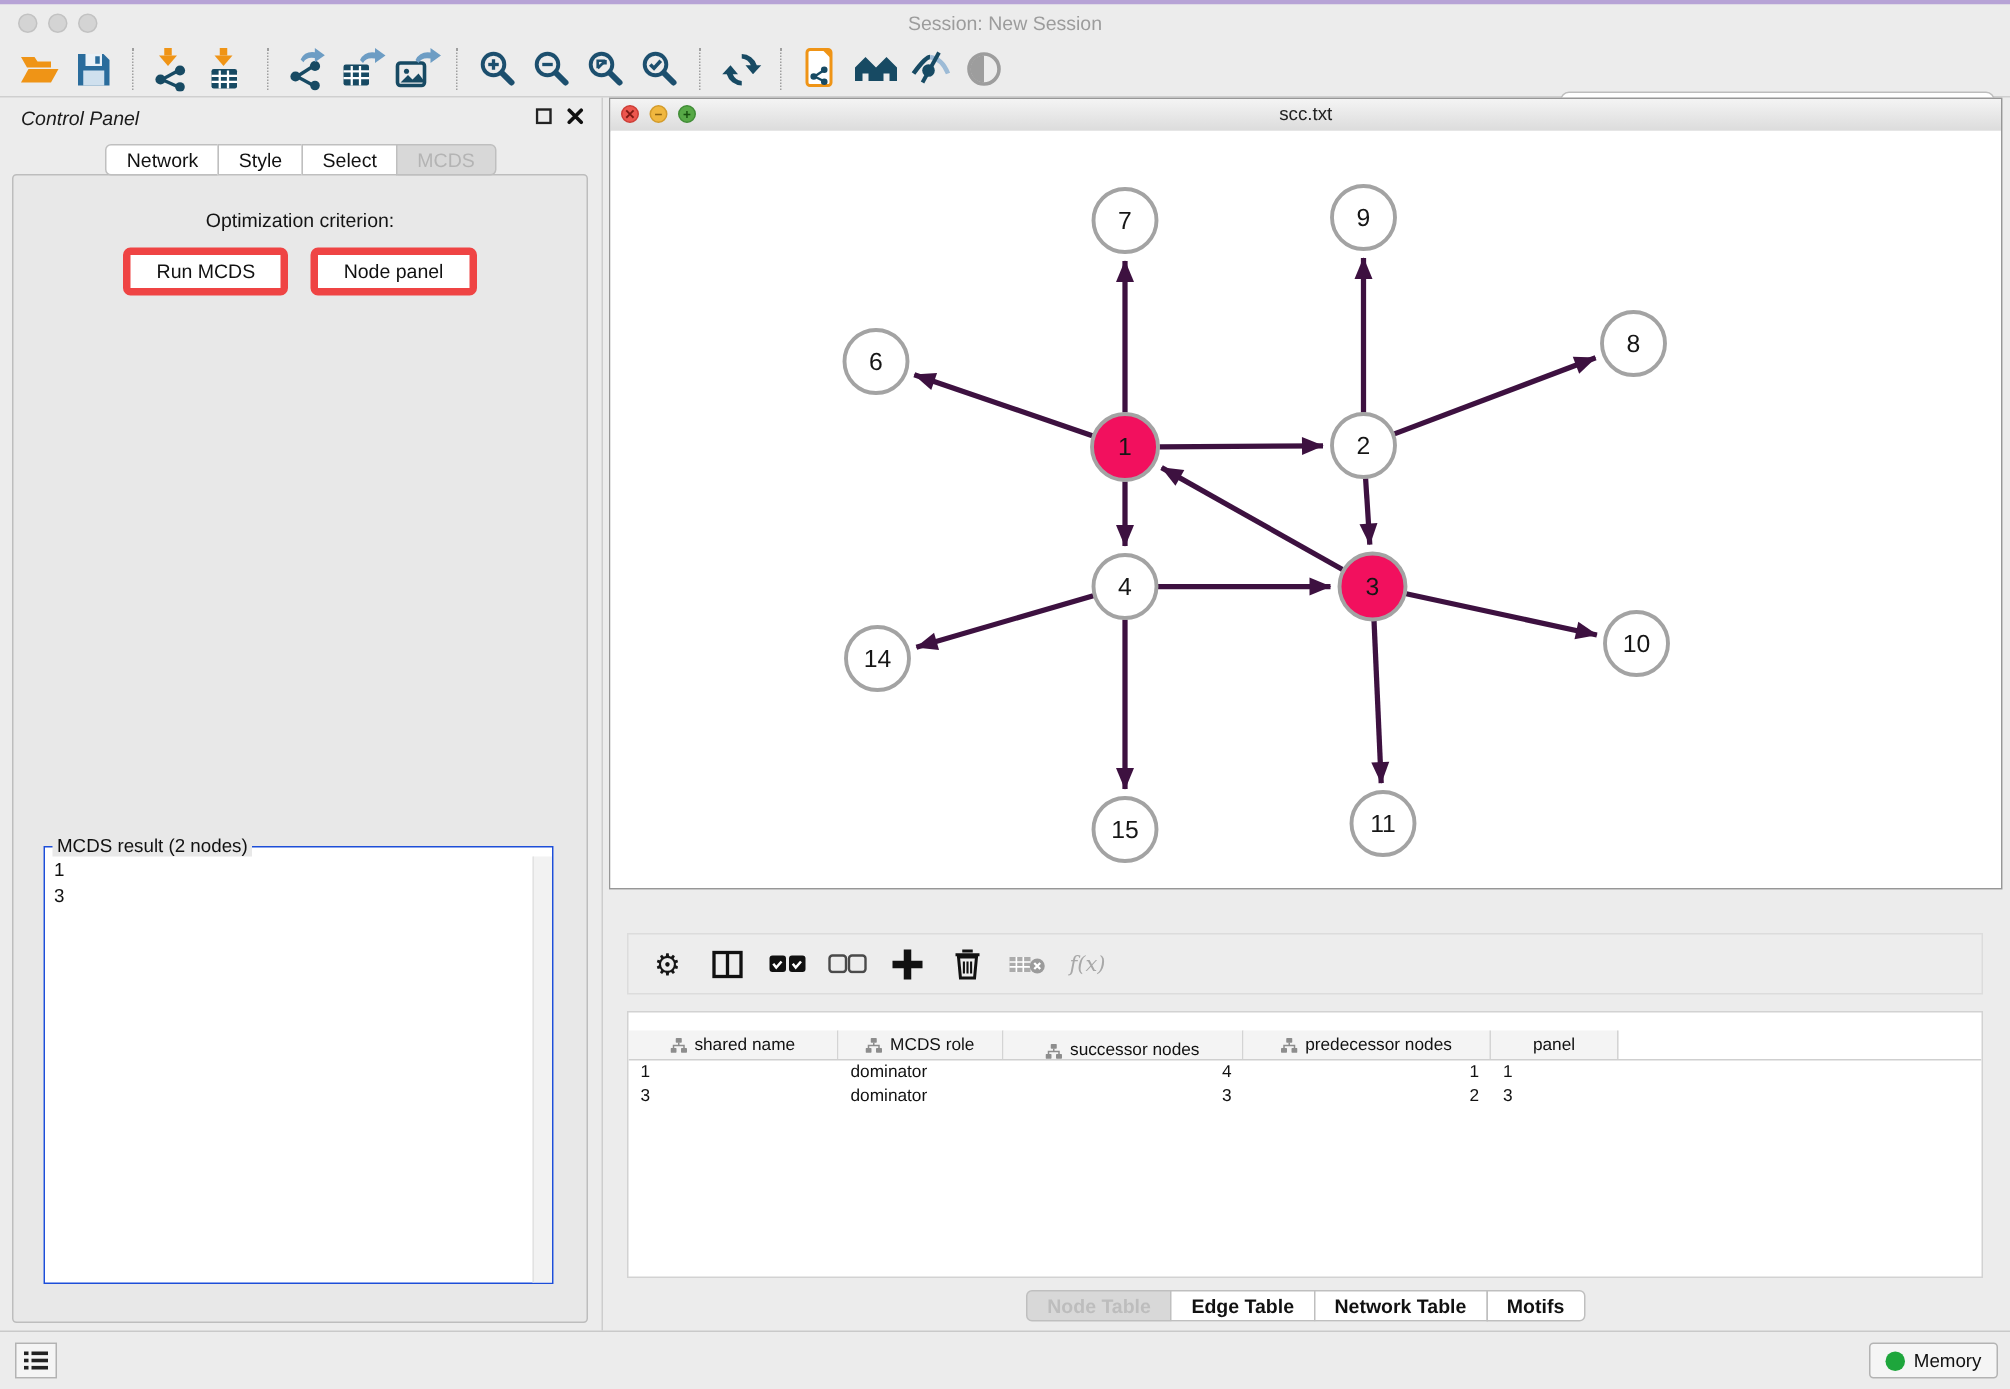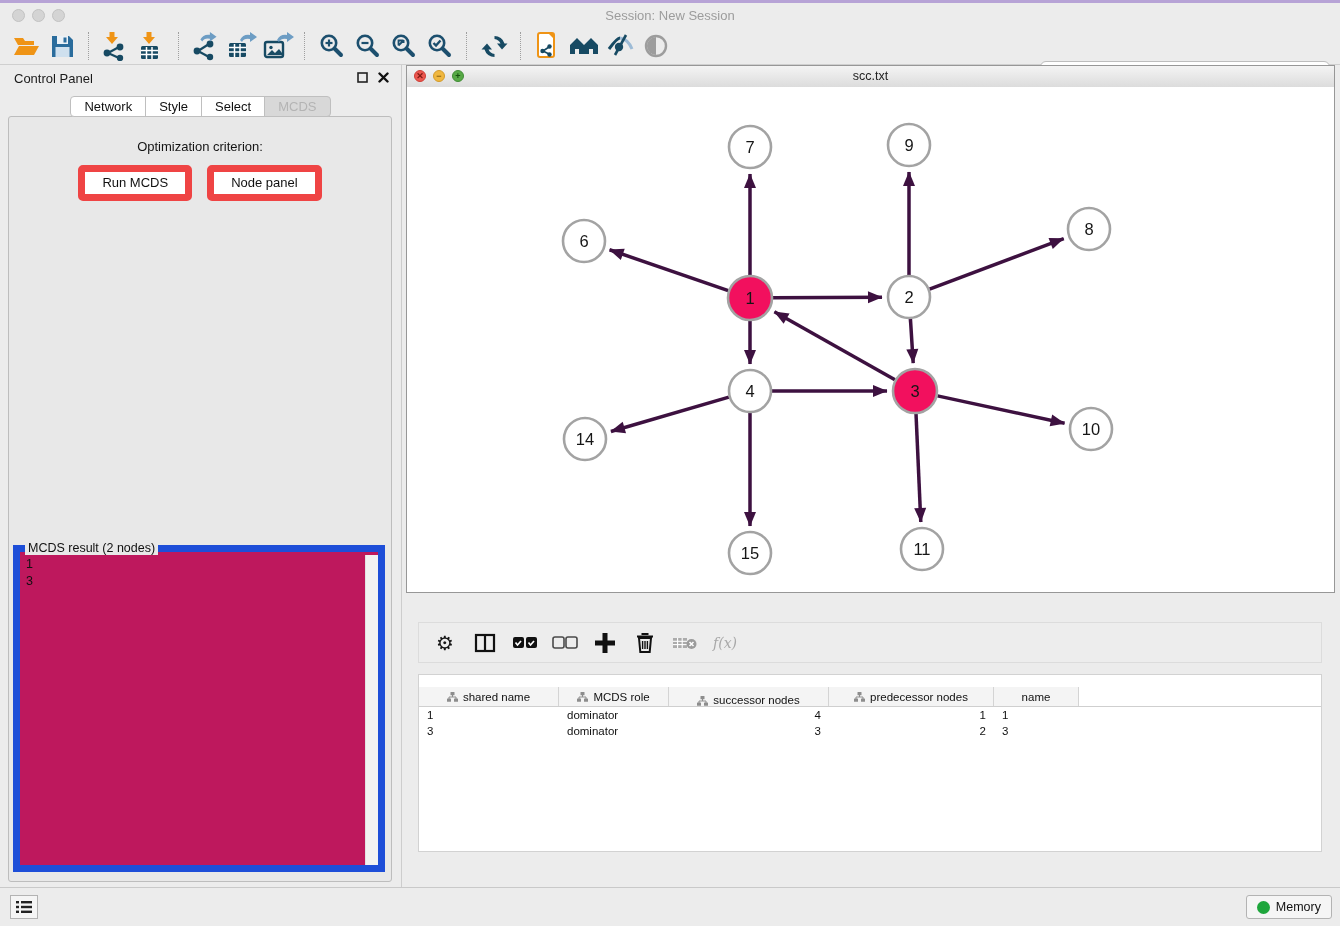--- a/index.html
+++ b/index.html
@@ -14,35 +14,35 @@
   .traffic-main{position:absolute;left:12px;top:6px;display:flex;gap:7px;}
   .traffic-main .tl{width:13px;height:13px;border-radius:50%;background:#d4d4d4;border:1px solid #c2c2c2;box-sizing:border-box;}
   .title-text{position:absolute;left:0;right:0;top:0;height:25px;line-height:25px;text-align:center;font-size:13px;color:#9c9c9c;}
   .toolbar{position:absolute;top:28px;left:0;right:0;height:37px;border-bottom:1px solid #cfcfcf;display:flex;align-items:center;padding-left:8px;box-sizing:border-box;background:#ececec;}
   .tbtn{width:36px;height:32px;display:flex;align-items:center;justify-content:center;flex:0 0 auto;}
   .sep{width:1px;height:28px;border-left:1px dotted #9f9f9f;margin:0 8px;flex:0 0 auto;}
   .search-wrap{position:absolute;right:10px;top:33px;width:290px;height:26px;background:#fff;border:1px solid #bdbdbd;border-radius:6px;display:flex;align-items:center;box-sizing:border-box;}
   .search-wrap input{border:none;outline:none;background:transparent;font-size:13px;flex:1;height:20px;font-family:"Liberation Sans",sans-serif;}
   
   .cp{position:absolute;left:0;top:65px;width:402px;bottom:38px;border-right:1px solid #cdcdcd;box-sizing:border-box;}
-  .panel-head{position:relative;height:28px;}
+  .panel-head{position:relative;height:28px;font-style:italic;}
   .panel-title{position:absolute;left:14px;top:6px;font-size:13px;color:#1a1a1a;}
   .panel-icons{position:absolute;right:12px;top:7px;display:flex;gap:10px;align-items:center;}
   .cp-tabs{position:absolute;top:31px;left:0;right:0;display:flex;justify-content:center;z-index:3;}
   .tab{height:19px;line-height:19px;padding:0 13px;background:#fff;border:1px solid #bfbfbf;font-size:13px;margin-left:-1px;color:#111;}
   .tab:first-child{border-radius:4px 0 0 4px;margin-left:0;}
   .tab:last-child{border-radius:0 4px 4px 0;}
   .tab.selected{background:#d8d8d8;color:#b4b4b4;}
   .cp-box{position:absolute;top:51px;left:8px;right:9px;bottom:6px;background:#e8e8e8;border:1px solid #bdbdbd;border-radius:3px;}
   .opt-label{text-align:center;margin-top:22px;font-size:13px;color:#141414;}
   .dropdown{position:relative;margin:11px auto 0;width:308px;height:22px;background:#fff;border:1px solid #a9a9a9;border-radius:5px;font-size:13px;line-height:22px;padding-left:11px;box-sizing:border-box;color:#111;}
   .dropdown .stepper{position:absolute;right:5px;top:2px;}
   .btn-row{display:flex;justify-content:center;gap:15px;margin-top:11px;}
-  .btn{background:#fff;border:7px solid #ef4444;border-radius:5px;height:22px;line-height:21px;padding:0 17px;font-size:13px;color:#111;}
-  .result-fieldset{position:absolute;left:4px;right:6px;top:424px;bottom:9px;border:7px solid #1d4ed8;background:#be185d;margin:0;padding:0;}
+  .btn{background:#fff;border:5px solid #ef4444;border-radius:5px;height:22px;line-height:21px;padding:0 17px;font-size:13px;color:#111;}
+  .result-fieldset{position:absolute;left:4px;right:6px;top:424px;bottom:9px;border:1px solid #1d4ed8;background:#ffffff;margin:16px;padding:0;}
   .result-legend{font-size:12.5px;margin-left:5px;padding:0 3px;background:#e8e8e8;color:#111;}
   .result-area{position:absolute;left:0;right:12px;top:0;bottom:0;padding:1px 6px;}
   .result-line{font-size:12.5px;line-height:17px;color:#111;}
   .scrolltrack{position:absolute;right:0;top:0;bottom:0;width:12px;background:#f2f2f2;border-left:1px solid #e2e2e2;}
   
   .netwin{position:absolute;left:406px;top:65px;width:929px;height:528px;border:1px solid #979797;background:#fff;box-sizing:border-box;}
   .net-titlebar{position:relative;height:21px;background:linear-gradient(#f4f4f4,#dcdcdc);border-bottom:1px solid #ababab;}
   .traffic-net{position:absolute;left:7px;top:4px;display:flex;gap:7px;}
   .tn{width:12px;height:12px;border-radius:50%;box-sizing:border-box;display:flex;align-items:center;justify-content:center;font-size:9px;font-weight:bold;line-height:1;}
   .tn.red{background:#ec564e;border:1px solid #cd3e37;color:#7d1812;}
@@ -437,40 +437,46 @@
               <g fill="#8d8d8d">
                 <rect x="3.5" y="0" width="4" height="3.2" rx="0.5"></rect>
                 <rect x="0" y="6.6" width="4" height="3.2" rx="0.5"></rect>
                 <rect x="7" y="6.6" width="4" height="3.2" rx="0.5"></rect>
               </g>
             </svg>
           </span>
           <span>predecessor nodes</span>
         </div>
         <div class="th" style="width: 85px;">
-          <span>name</span>
+          <span>panel</span>
         </div>
       </div>
     <div id="table-body">
         <div class="tr">
           <div class="td" style="width: 140px; text-align: left;">1</div>
           <div class="td" style="width: 110px; text-align: left;">dominator</div>
           <div class="td" style="width: 160px; text-align: right;">4</div>
           <div class="td" style="width: 165px; text-align: right;">1</div>
           <div class="td" style="width: 85px; text-align: left;">1</div>
         </div>
         <div class="tr">
           <div class="td" style="width: 140px; text-align: left;">3</div>
           <div class="td" style="width: 110px; text-align: left;">dominator</div>
           <div class="td" style="width: 160px; text-align: right;">3</div>
           <div class="td" style="width: 165px; text-align: right;">2</div>
           <div class="td" style="width: 85px; text-align: left;">3</div>
         </div>
       </div>
   </div>
+  <div class="tp-tabs" id="tp-tabs">
+      <div class="tab selected">Node Table</div>
+      <div class="tab">Edge Table</div>
+      <div class="tab">Network Table</div>
+      <div class="tab">Motifs</div>
+    </div>
 </div>
 
 <div class="footer">
   <div class="list-btn">
     <svg width="18" height="14" viewBox="0 0 18 14">
       <g fill="#222">
         <rect x="1" y="1" width="3" height="2.4"></rect>
           <rect x="6" y="1" width="11" height="2.4"></rect>
         <rect x="1" y="5.8" width="3" height="2.4"></rect>
           <rect x="6" y="5.8" width="11" height="2.4"></rect>

